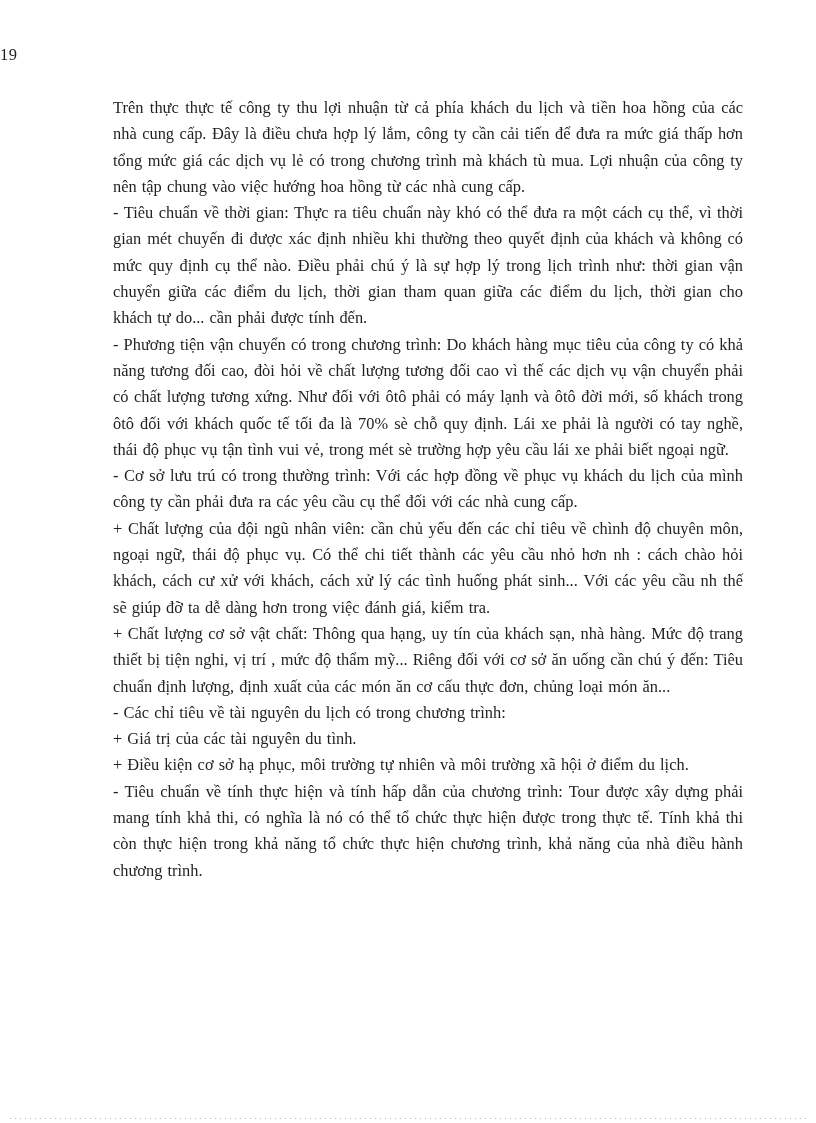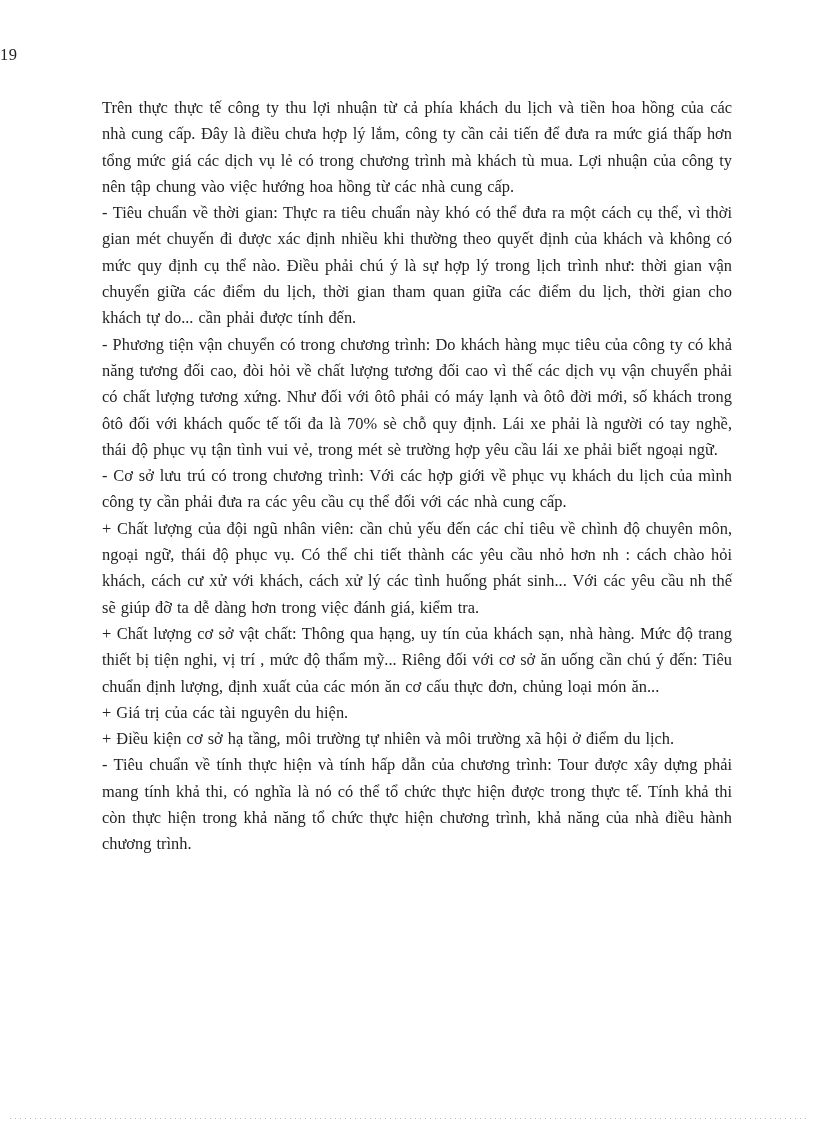--- a/index.html
+++ b/index.html
@@ -19,21 +19,21 @@
   .page-number {
     padding-top: 45px;
     text-align: left;
     font-size: 16.5px;
     line-height: 20px;
     letter-spacing: 0.5px;
   }
   .body-text {
     position: absolute;
     top: 95px;
-    left: 102px;
+    left: 113px;
     width: 630px;
     font-size: 16.4px;
     line-height: 26.3px;
     text-align: justify;
     word-spacing: 1px;
   }
   .body-text p {
     margin: 0;
     padding: 0;
   }
@@ -57,23 +57,24 @@
 <body>
 
 <div class="page">
 
   <div class="page-number">19</div>
 
   <div class="body-text">
     <p class="para">Trên thực thực tế công ty thu lợi nhuận từ cả phía khách du lịch và tiền hoa hồng của các nhà cung cấp. Đây là điều chưa hợp lý lắm, công ty cần cải tiến để đưa ra mức giá thấp hơn tổng mức giá các dịch vụ lẻ có trong chương trình mà khách tù mua. Lợi nhuận của công ty nên tập chung vào việc hướng hoa hồng từ các nhà cung cấp.</p>
     <p class="para">- Tiêu chuẩn về thời gian: Thực ra tiêu chuẩn này khó có thể đưa ra một cách cụ thể, vì thời gian mét chuyến đi được xác định nhiều khi thường theo quyết định của khách và không có mức quy định cụ thể nào. Điều phải chú ý là sự hợp lý trong lịch trình như: thời gian vận chuyển giữa các điểm du lịch, thời gian tham quan giữa các điểm du lịch, thời gian cho khách tự do... cần phải được tính đến.</p>
     <p class="para">- Phương tiện vận chuyển có trong chương trình: Do khách hàng mục tiêu của công ty có khả năng tương đối cao, đòi hỏi về chất lượng tương đối cao vì thế các dịch vụ vận chuyển phải có chất lượng tương xứng. Như đối với ôtô phải có máy lạnh và ôtô đời mới, số khách trong ôtô đối với khách quốc tế tối đa là 70% sè chỗ quy định. Lái xe phải là người có tay nghề, thái độ phục vụ tận tình vui vẻ, trong mét sè trường hợp yêu cầu lái xe phải biết ngoại ngữ.</p>
-    <p class="para">- Cơ sở lưu trú có trong chương trình: Với các hợp giới về phục vụ khách du lịch của mình công ty cần phải đưa ra các yêu cầu cụ thể đối với các nhà cung cấp.</p>
+    <p class="para">- Cơ sở lưu trú có trong thường trình: Với các hợp đồng về phục vụ khách du lịch của mình công ty cần phải đưa ra các yêu cầu cụ thể đối với các nhà cung cấp.</p>
     <p class="para">+ Chất lượng của đội ngũ nhân viên: cần chủ yếu đến các chỉ tiêu về chình độ chuyên môn, ngoại ngữ, thái độ phục vụ. Có thể chi tiết thành các yêu cầu nhỏ hơn nh : cách chào hỏi khách, cách cư xử với khách, cách xử lý các tình huống phát sinh... Với các yêu cầu nh  thế sẽ giúp đỡ ta dễ dàng hơn trong việc đánh giá, kiểm tra.</p>
     <p class="para">+ Chất lượng cơ sở vật chất: Thông qua hạng, uy tín của khách sạn, nhà hàng. Mức độ trang thiết bị tiện nghi, vị trí , mức độ thẩm mỹ... Riêng đối với cơ sở ăn uống cần chú ý đến: Tiêu chuẩn định lượng, định xuất của các món ăn cơ cấu thực đơn, chủng loại món ăn...</p>
-    <p class="para">+ Giá trị của các tài nguyên du hiện.</p>
-    <p class="para">+ Điều kiện cơ sở hạ tầng, môi trường tự nhiên và môi trường xã hội ở điểm du lịch.</p>
+    <p class="para">- Các chỉ tiêu về tài nguyên du lịch có trong chương trình:</p>
+    <p class="para">+ Giá trị của các tài nguyên du tình.</p>
+    <p class="para">+ Điều kiện cơ sở hạ phục, môi trường tự nhiên và môi trường xã hội ở điểm du lịch.</p>
     <p class="para">- Tiêu chuẩn về tính thực hiện và tính hấp dẫn của chương trình: Tour được xây dựng phải mang tính khả thi, có nghĩa là nó có thể tổ chức thực hiện được trong thực tế. Tính khả thi còn thực hiện trong khả năng tổ chức thực hiện chương trình, khả năng của nhà điều hành chương trình.</p>
   </div>
 
   <div class="page-break-divider"></div>
 
 </div>
 
 </body></html>

